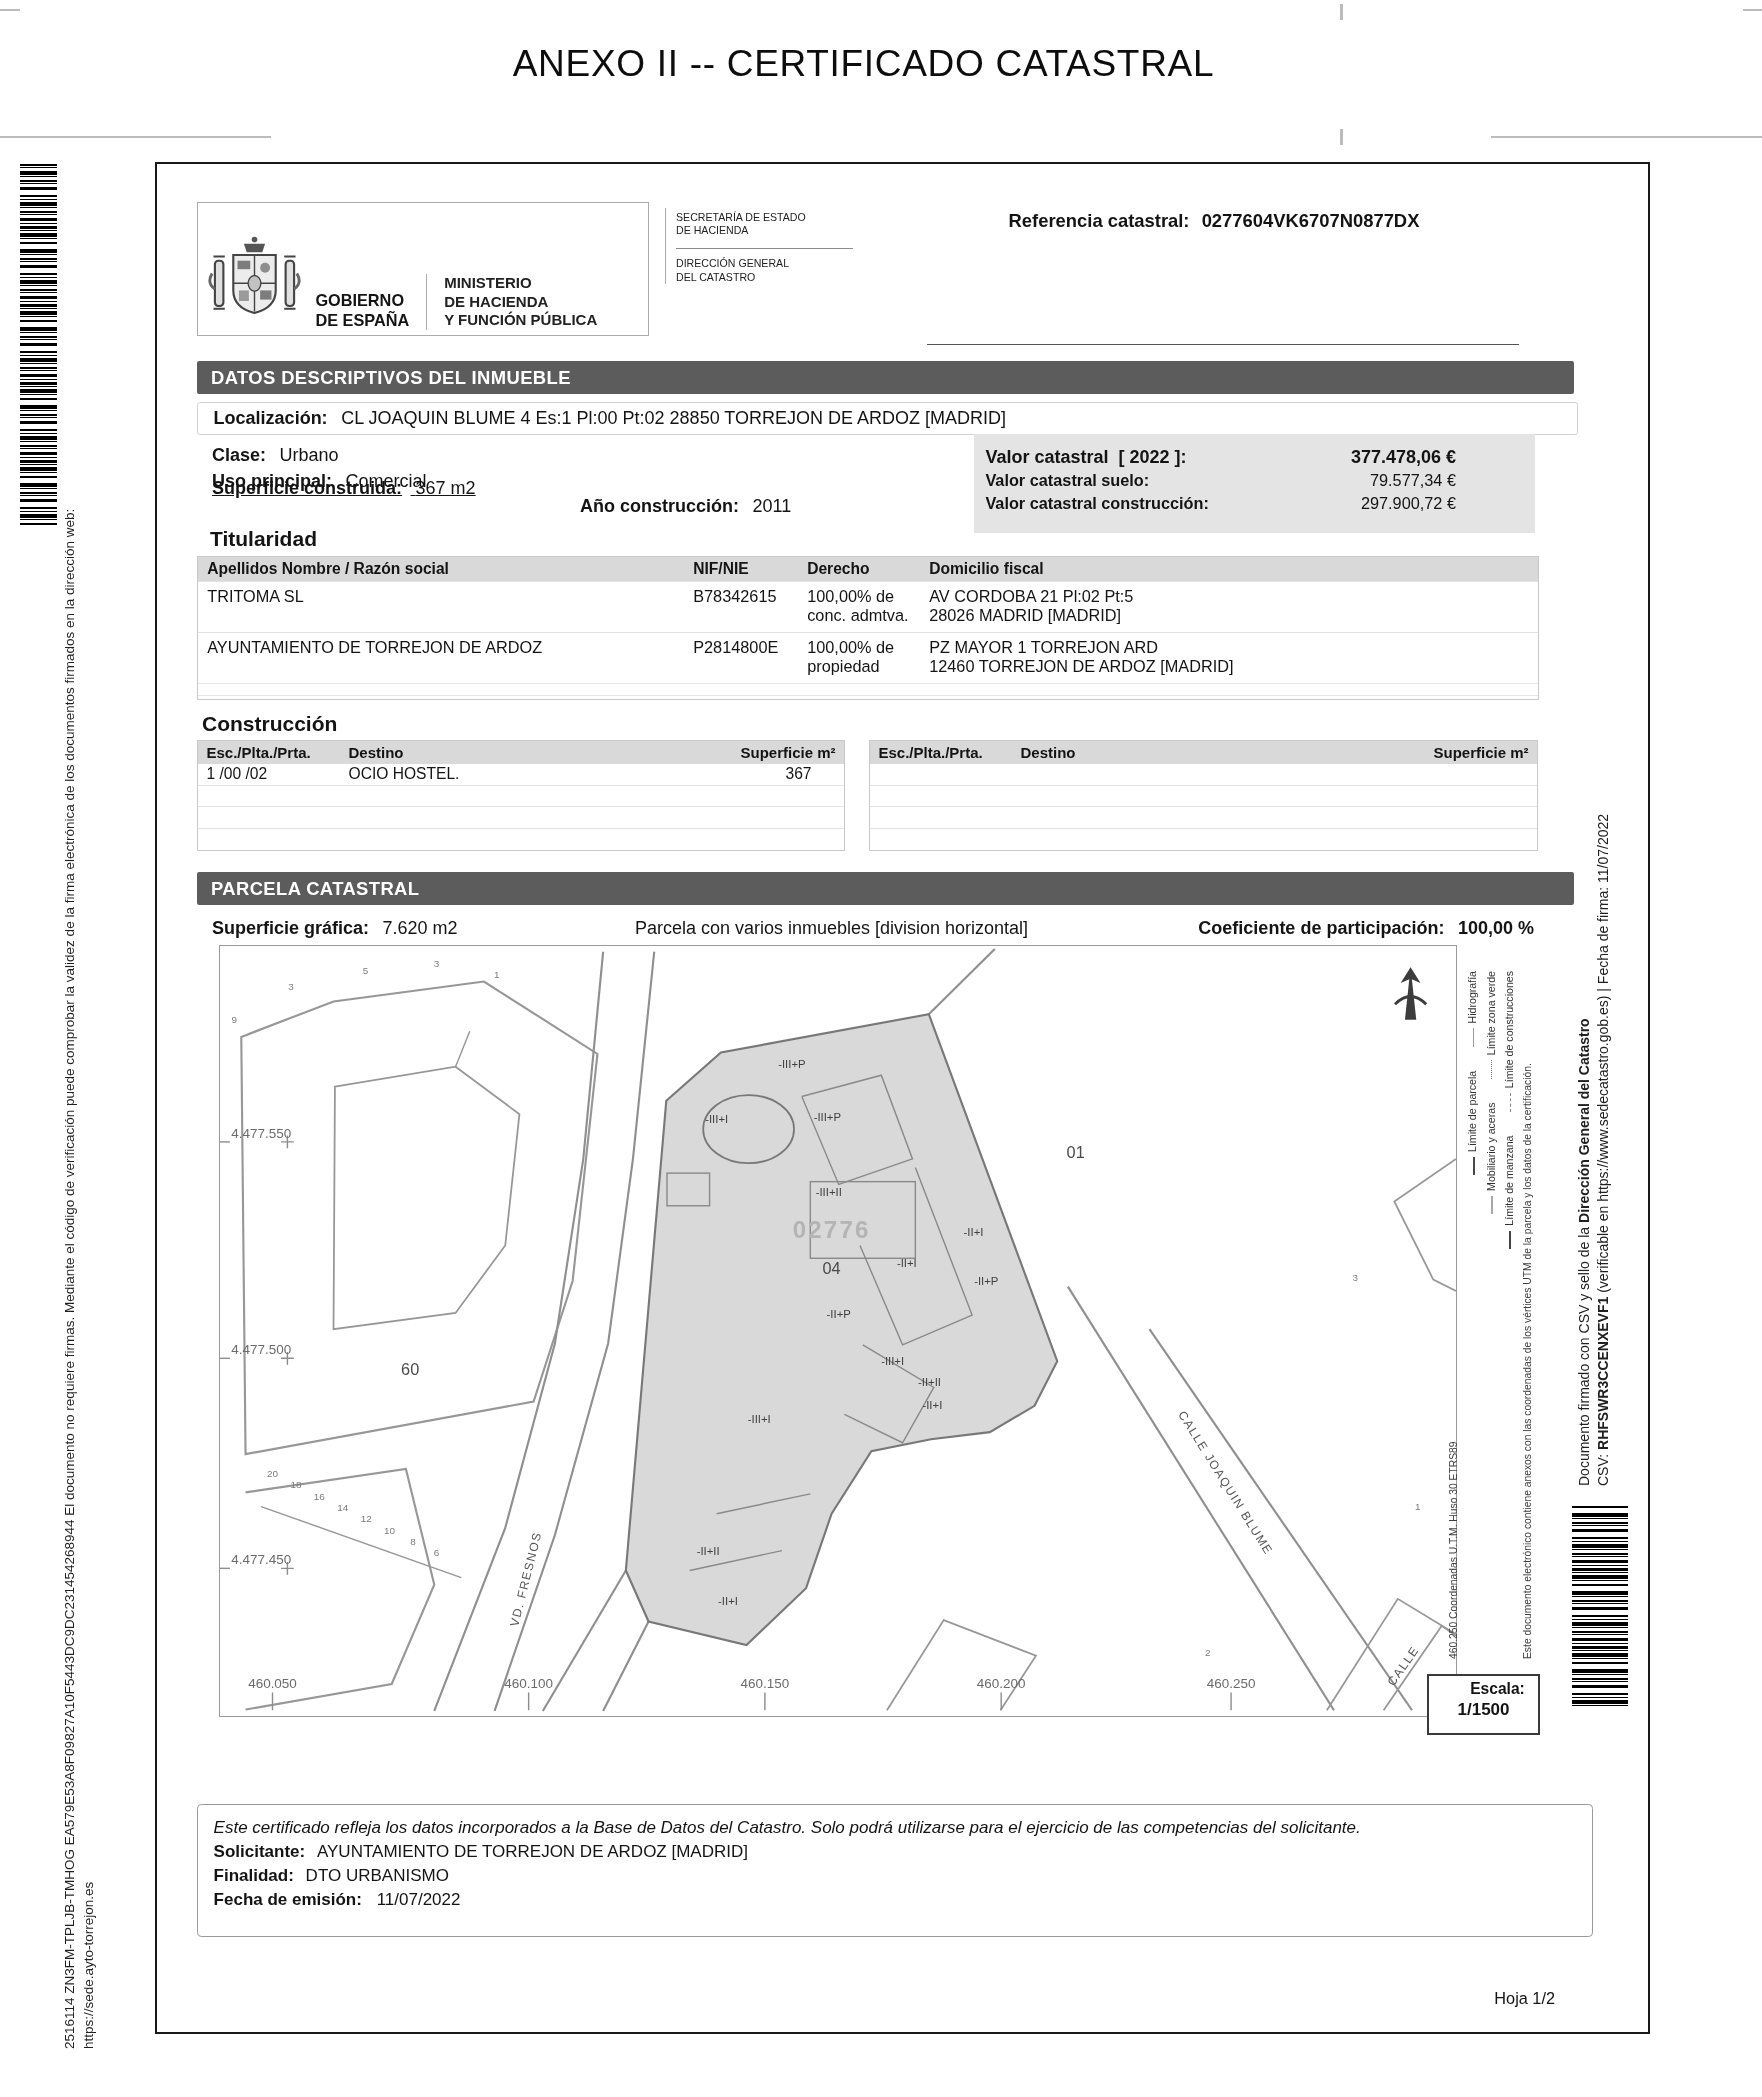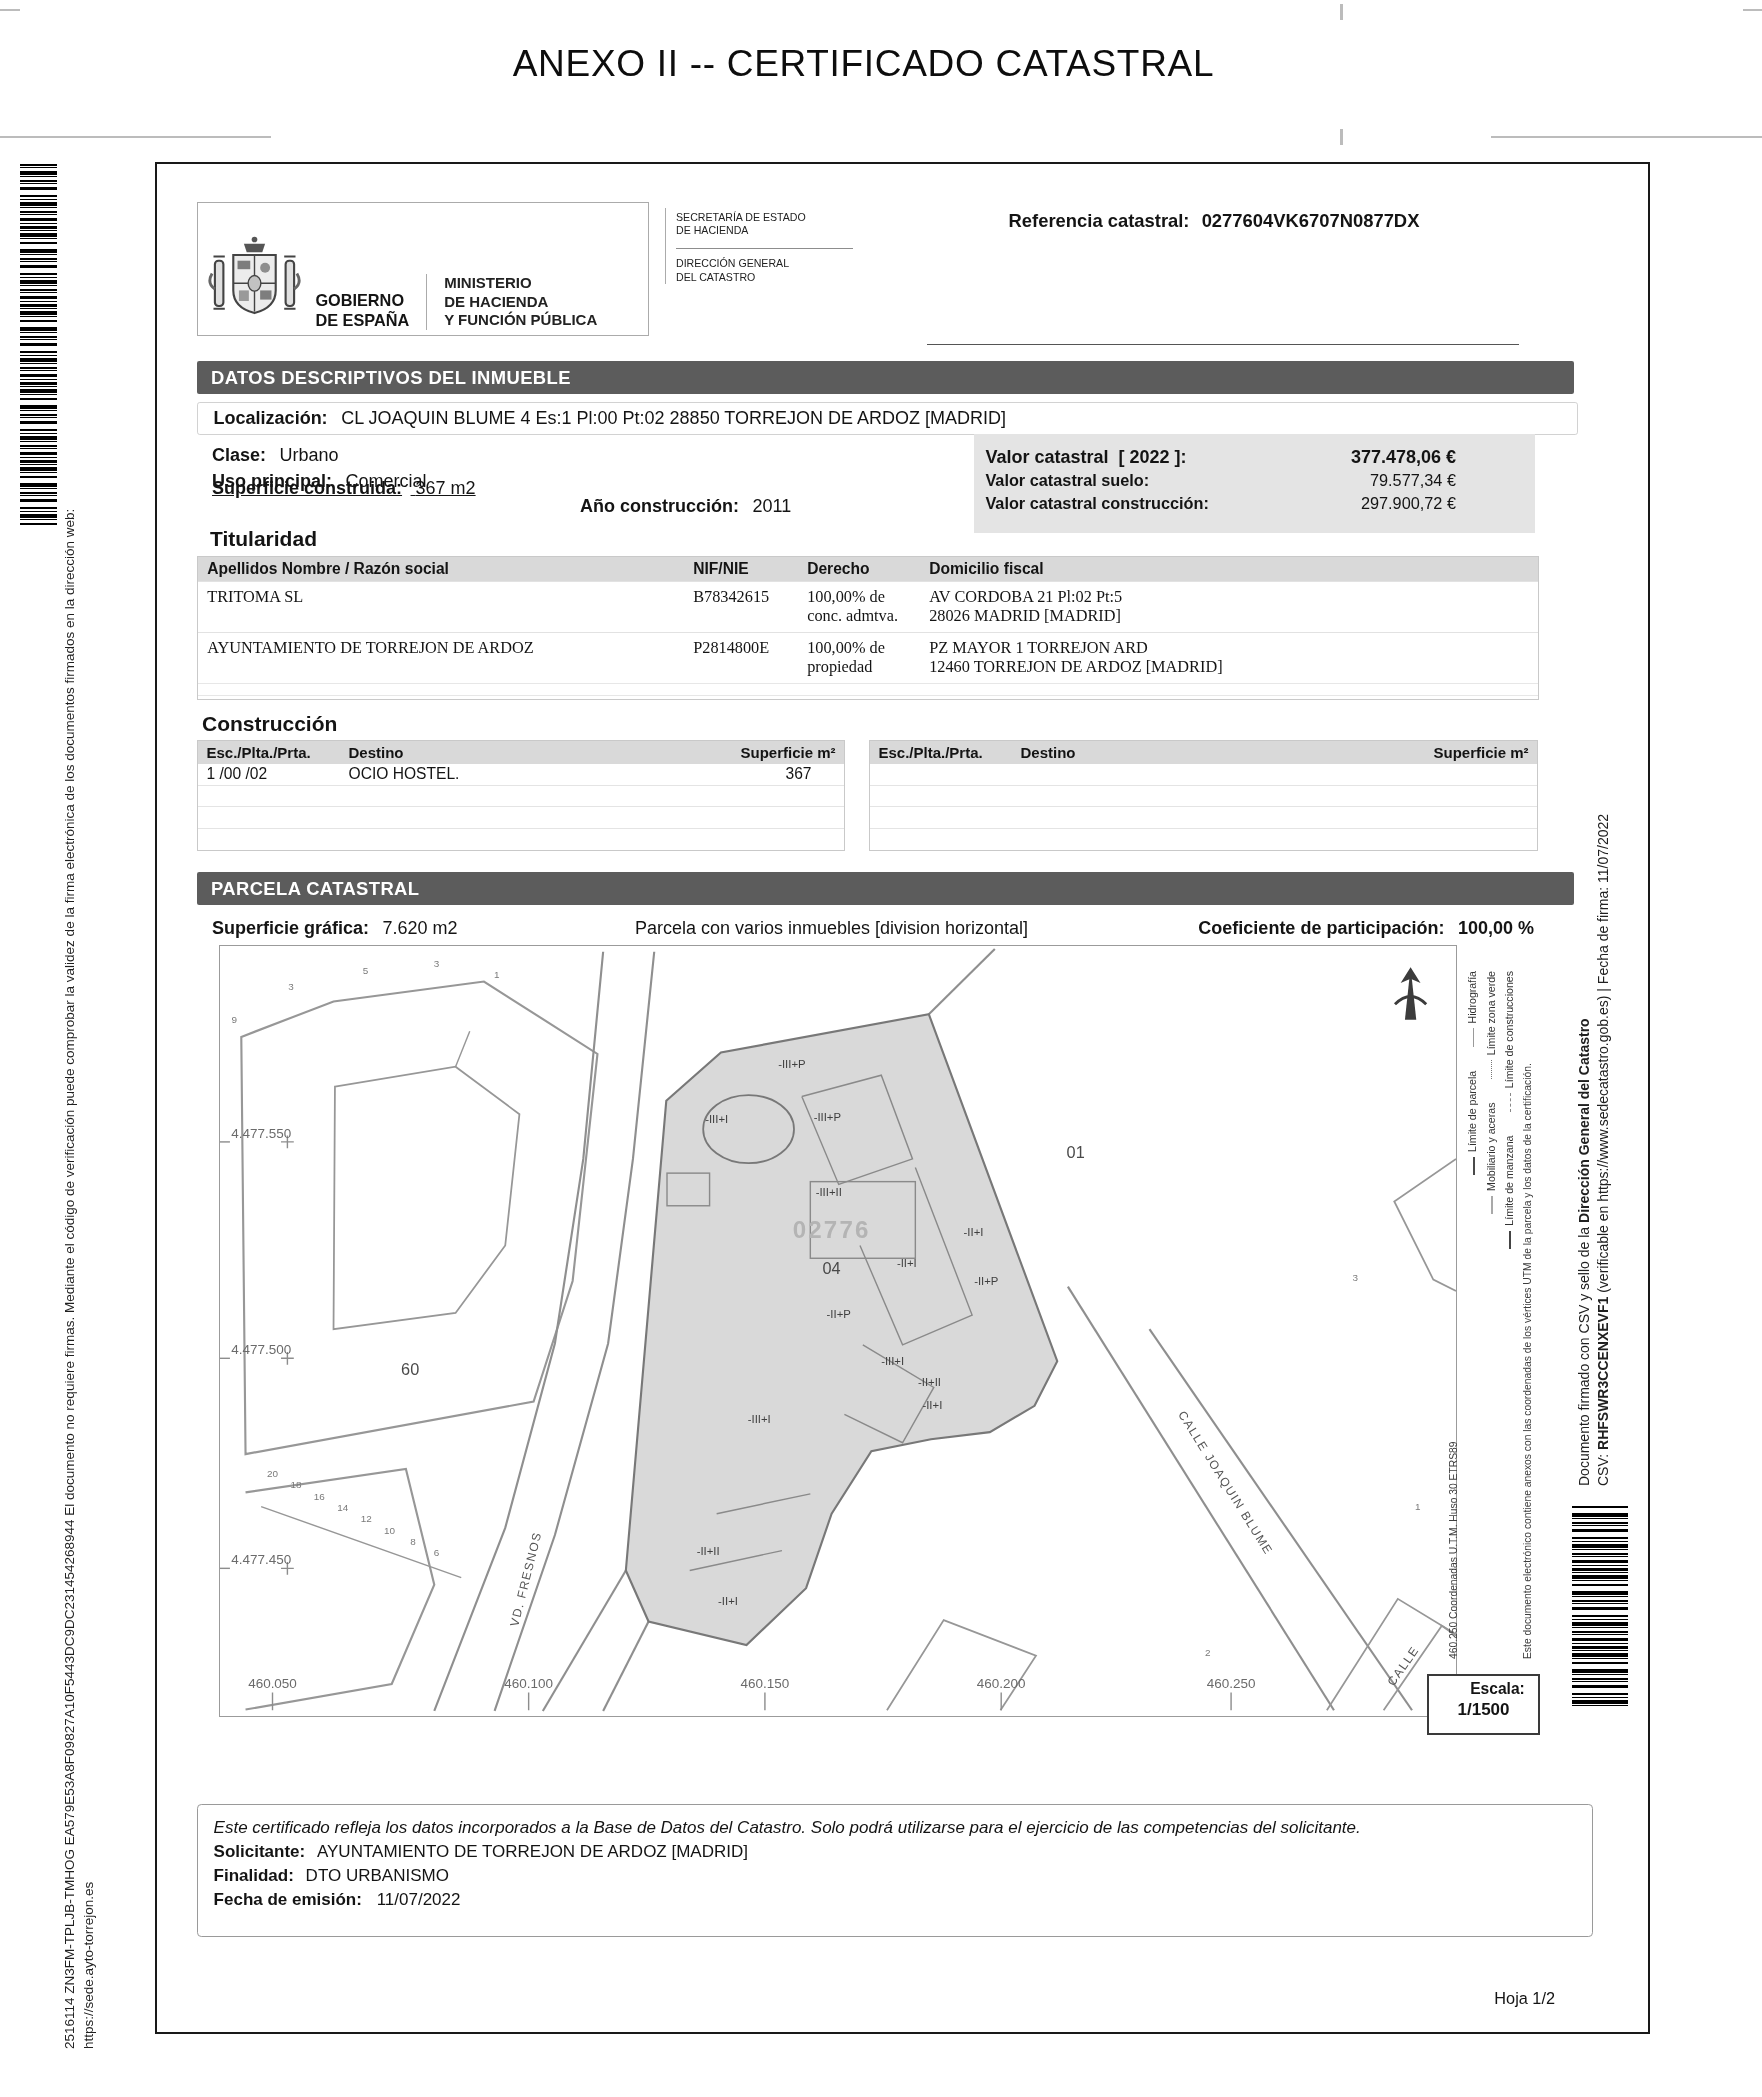--- a/index.html
+++ b/index.html
@@ -48,21 +48,21 @@
   .vrow{display:flex;height:23px;align-items:center;font-size:16.3px;padding-left:11.4px;}
   .vrow .vlab{flex:1;font-weight:bold;}
   .vrow .vval{width:177px;text-align:right;margin-right:79px;}
   .vrow.big{font-size:18px;}
   .vrow.big .vval{font-weight:bold;}
 
   .sub-title{font-size:21px;font-weight:bold;}
   .tit-table{border:0.7px solid #c9c9c9;}
   .tgrid{display:grid;grid-template-columns:486px 114px 122px 1fr;padding-left:9.2px;}
   .thead{height:24px;background:var(--table_header);align-items:center;font-size:15.6px;font-weight:bold;}
-  .trow{min-height:45px;border-top:0.7px solid #e2e2e2;font-size:16.3px;padding-top:5px;line-height:19px;font-family:Liberation Serif, serif;}
+  .trow{min-height:45px;border-top:0.7px solid #e2e2e2;font-size:16.3px;padding-top:5px;line-height:19px;}
   .sep{border-top:0.7px solid #e7e7e7;}
 
   .con-table{border:0.7px solid #c9c9c9;}
   .cgrid{display:grid;grid-template-columns:142px 1fr 149px;padding:0 8.5px;align-items:center;}
   .con-head{height:23px;background:var(--table_header);font-size:15px;font-weight:bold;}
   .con-row{height:20.6px;font-size:15.6px;border-top:0.7px solid #e4e4e4;}
   .tr{text-align:right;}
 
   .map-box{border:1.4px solid #9b9b9b;background:#fff;}
   .map-svg{width:100%;height:100%;display:block;}

